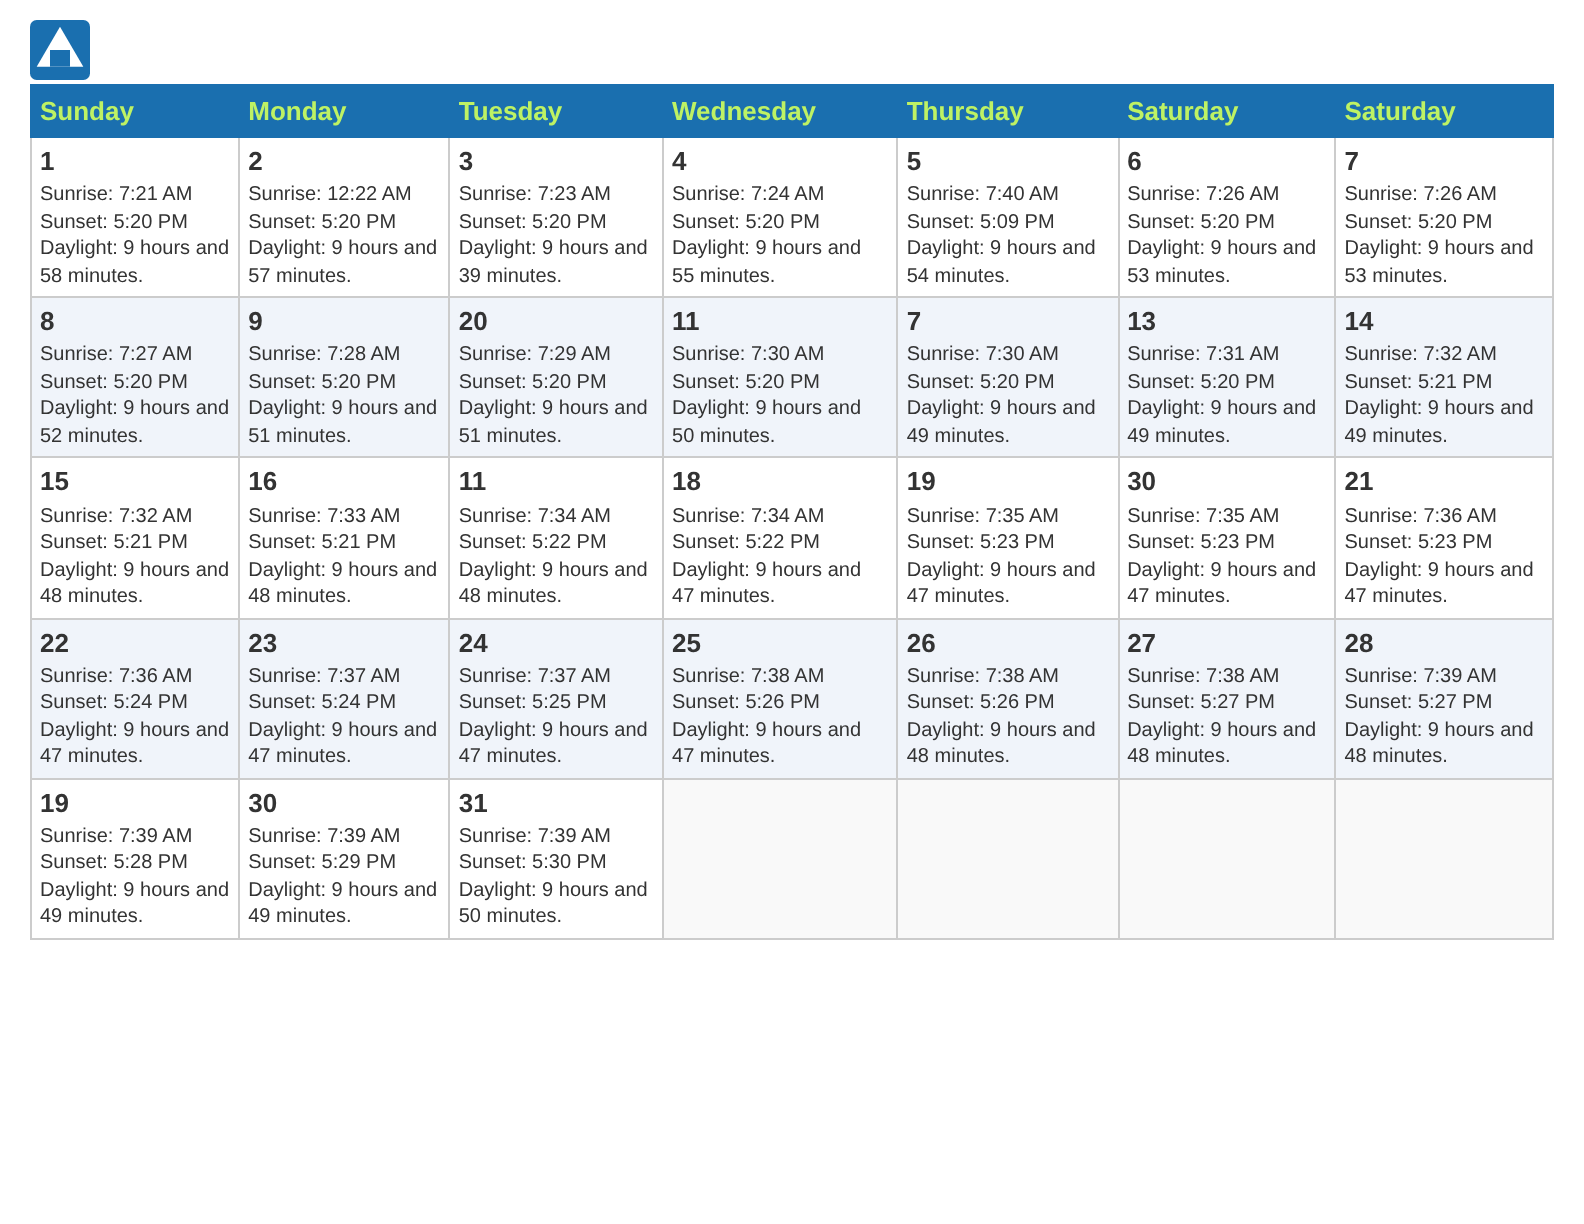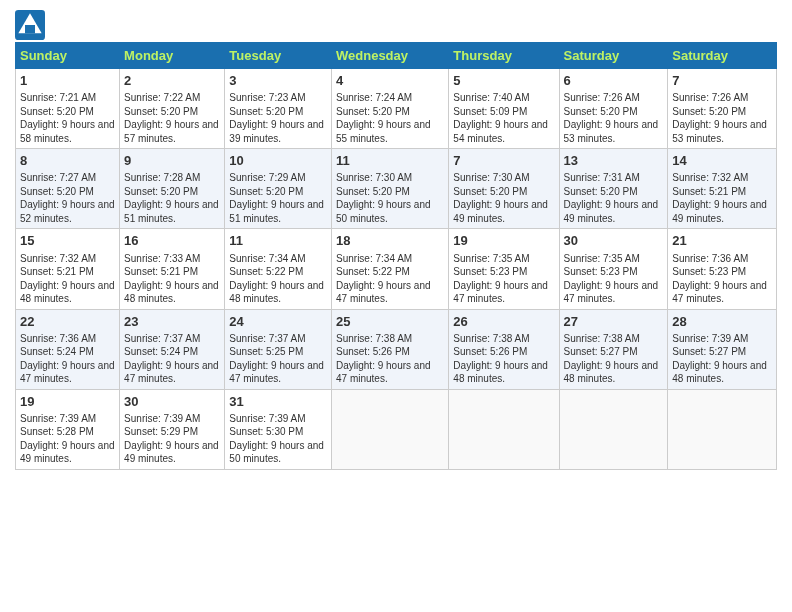--- a/index.html
+++ b/index.html
@@ -131,21 +131,21 @@
     <tbody id="calendar-body">
     <tr>
           <td>
             <span class="day-number">1</span>
 <span class="cell-text">Sunrise: 7:21 AM</span>
 <span class="cell-text">Sunset: 5:20 PM</span>
 <span class="cell-text">Daylight: 9 hours and 58 minutes.</span>
           </td>
           <td>
             <span class="day-number">2</span>
-<span class="cell-text">Sunrise: 7:22 AM</span>
+<span class="cell-text">Sunrise: 12:22 AM</span>
 <span class="cell-text">Sunset: 5:20 PM</span>
 <span class="cell-text">Daylight: 9 hours and 57 minutes.</span>
           </td>
           <td>
             <span class="day-number">3</span>
 <span class="cell-text">Sunrise: 7:23 AM</span>
 <span class="cell-text">Sunset: 5:20 PM</span>
 <span class="cell-text">Daylight: 9 hours and 39 minutes.</span>
           </td>
           <td>
@@ -180,21 +180,21 @@
 <span class="cell-text">Sunset: 5:20 PM</span>
 <span class="cell-text">Daylight: 9 hours and 52 minutes.</span>
           </td>
           <td>
             <span class="day-number">9</span>
 <span class="cell-text">Sunrise: 7:28 AM</span>
 <span class="cell-text">Sunset: 5:20 PM</span>
 <span class="cell-text">Daylight: 9 hours and 51 minutes.</span>
           </td>
           <td>
-            <span class="day-number">10</span>
+            <span class="day-number">20</span>
 <span class="cell-text">Sunrise: 7:29 AM</span>
 <span class="cell-text">Sunset: 5:20 PM</span>
 <span class="cell-text">Daylight: 9 hours and 51 minutes.</span>
           </td>
           <td>
             <span class="day-number">11</span>
 <span class="cell-text">Sunrise: 7:30 AM</span>
 <span class="cell-text">Sunset: 5:20 PM</span>
 <span class="cell-text">Daylight: 9 hours and 50 minutes.</span>
           </td>

